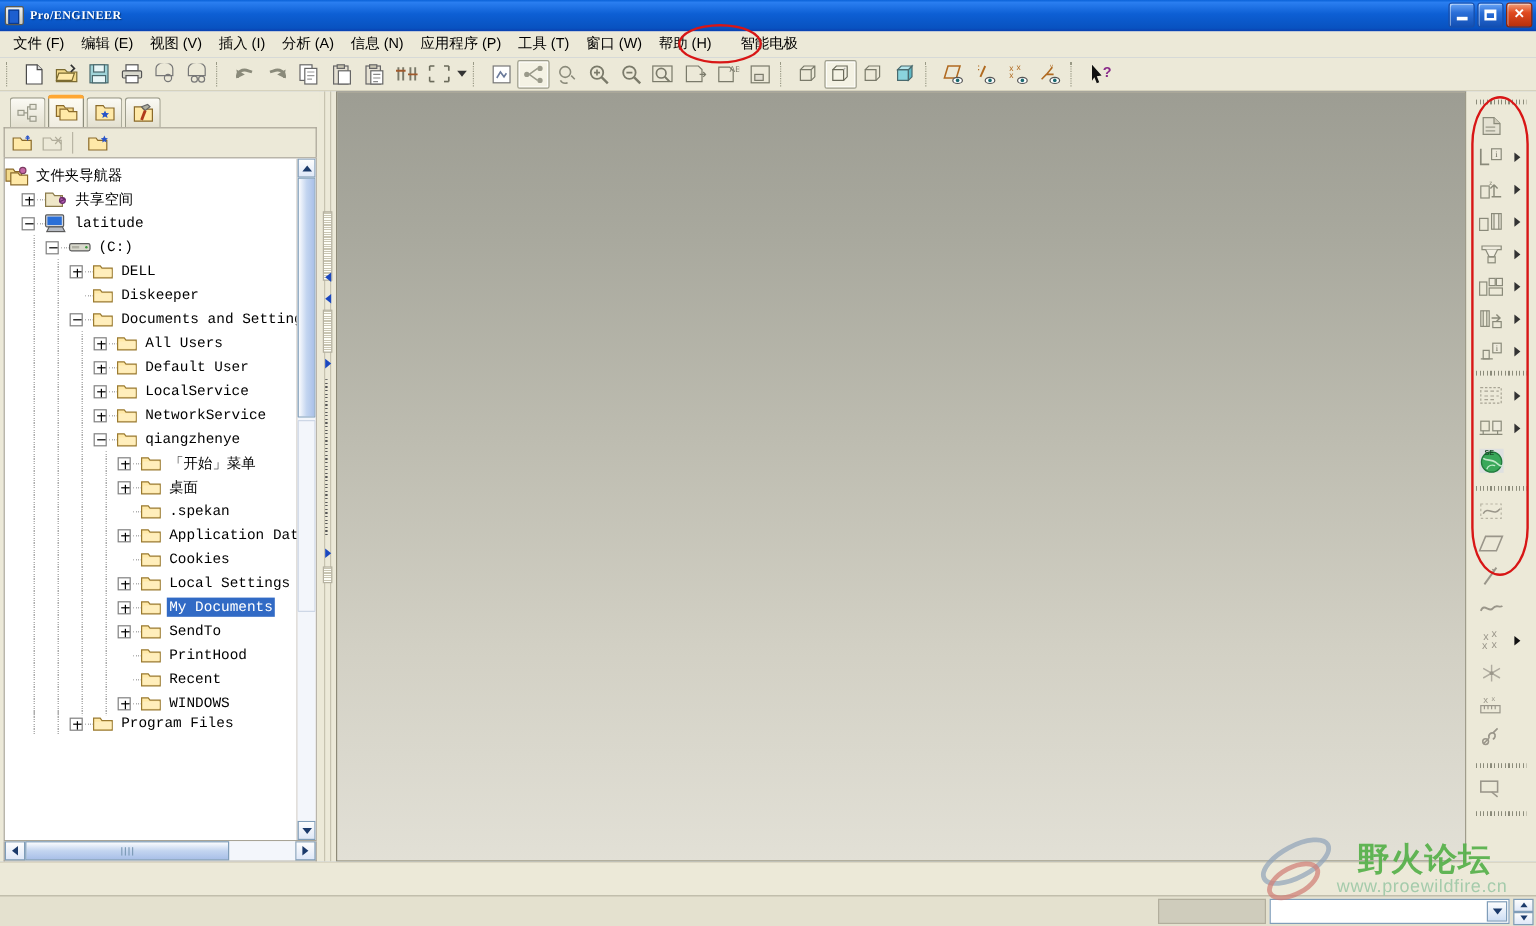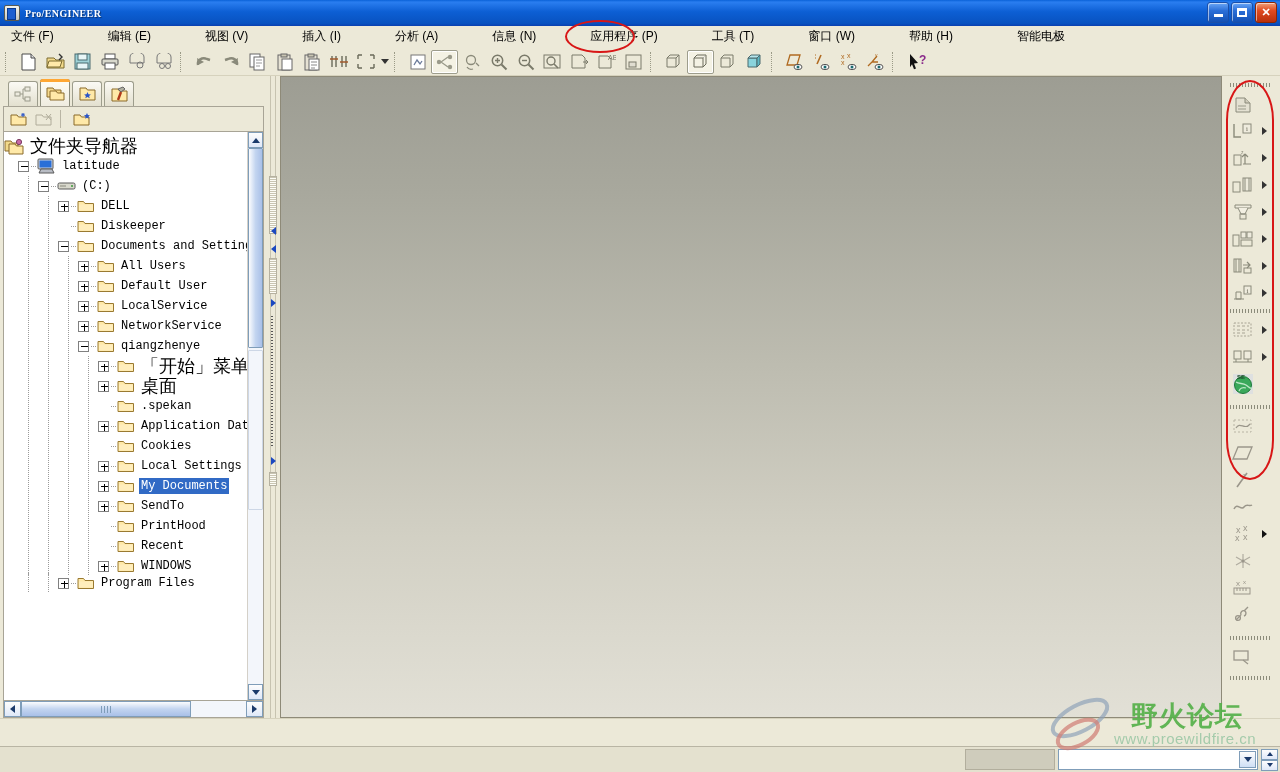--- a/index.html
+++ b/index.html
@@ -45,21 +45,21 @@
   }
   .wbtn.close { background: linear-gradient(180deg,#f2a07a,#e04a20 40%,#b8300c); border-color:#8c2606; }
   .wbtn i { display:block; color:#fff; font-style:normal; font-size:11px; line-height:1; font-weight:bold; }
   .gl-min { width:9px; height:3px; background:#fff; margin-top:6px; }
   .gl-max { width:10px; height:9px; border:2px solid #fff; border-top-width:3px; }
 
   
   .menubar {
     height:22px; flex:0 0 22px; background:#ece9d8;
     display:flex; align-items:center; padding-left:4px;
-    border-bottom:1px solid #ece9d8; position:relative;gap:40px;
+    border-bottom:1px solid #ece9d8; position:relative;
   }
   .menu-item {
     font-size:12px; color:#000; padding:3px 7px; white-space:nowrap;
     font-family:"Liberation Sans", sans-serif;
   }
   .ellipse-menu {
     position:absolute; left:565px; top:20px; width:70px; height:33px;
     border:2px solid #d81616; border-radius:50%; pointer-events:none; z-index:40;
   }
 
@@ -124,21 +124,21 @@
   .exp {
     width:11px; height:11px; flex:0 0 11px; border:1px solid #808080; background:#fff;
     position:relative; margin-right:2px;
   }
   .exp::before { content:''; position:absolute; left:2px; top:4px; width:7px; height:1px; background:#000; }
   .exp.plus::after { content:''; position:absolute; left:5px; top:2px; width:1px; height:7px; background:#000; }
   .exp-sp { width:11px; flex:0 0 11px; margin-right:2px; }
   .hdash { width:6px; flex:0 0 6px; height:1px;
     background: repeating-linear-gradient(90deg,#9a9a9a 0 1px, transparent 1px 2px); }
   .tlabel { font-size:12px; color:#000; padding:1px 2px; font-family:"Liberation Mono", monospace; }
-  .tlabel.cjk { font-family:"DejaVu Sans", sans-serif; font-size:18px; }
+  .tlabel.cjk { font-family:"DejaVu Sans", sans-serif; font-size:12px; }
   .tlabel.sel { background:#316ac5; color:#fff; }
   .ic { flex:0 0 auto; margin-right:4px; display:block; }
 
   
   .vsb { width:16px; flex:0 0 16px; background:#f1f1f1; border-left:1px solid #d4d0c8;
     display:flex; flex-direction:column; }
   .sb-btn { height:16px; background:linear-gradient(180deg,#fdfdfd,#dfe8f8); border:1px solid #7f9db9;
     display:flex;align-items:center;justify-content:center; }
   .sb-track { flex:1 1 auto; background:#f3f6fb; position:relative; }
   .sb-thumb { position:absolute; left:0; right:0; background:linear-gradient(90deg,#fbfcfe,#c3d5f0 50%,#a9c0e8);
@@ -548,20 +548,31 @@
             <div class="trow">
               <svg class="ic" width="20" height="17" viewBox="0 0 20 17">
                 <path d="M1 3h6l1.5 2H14v8H1z" fill="#f2d98a" stroke="#8a6a2a"></path>
                 <path d="M5 6h6l1.5 2H19v8H5z" fill="#ffe9a8" stroke="#8a6a2a"></path>
                 <circle cx="15" cy="4" r="2.6" fill="#c86aa8" stroke="#7a3a60"></circle>
               </svg>
               <span class="tlabel cjk">文件夹导航器</span>
             </div>
             <div class="trow">
               <span class="ind" style="width: 14px;"></span>
+              <span class="exp plus"></span>
+              <span class="hdash"></span>
+              <svg class="ic" width="20" height="16" viewBox="0 0 20 16">
+                <path d="M1 3h6l1.5 2H15v9H1z" fill="#efe7c8" stroke="#8a7a4a"></path>
+                <circle cx="15" cy="9" r="2.4" fill="#b05ab0" stroke="#6a2a6a"></circle>
+                <path d="M13 6l4 2-4 2" fill="none" stroke="#6a2a6a"></path>
+              </svg>
+              <span class="tlabel cjk">共享空间</span>
+            </div>
+            <div class="trow">
+              <span class="ind" style="width: 14px;"></span>
               <span class="exp"></span>
               <span class="hdash"></span>
               <svg class="ic" width="19" height="16" viewBox="0 0 19 16">
                 <rect x="1" y="1" width="15" height="10" rx="1" fill="#cfd4dd" stroke="#5a5a5a"></rect>
                 <rect x="2.5" y="2.5" width="12" height="7" fill="#2a6fd8"></rect>
                 <path d="M4 11h11l2 4H2z" fill="#b8bcc4" stroke="#5a5a5a"></path>
               </svg>
               <span class="tlabel">latitude</span>
             </div>
             <div class="trow">

